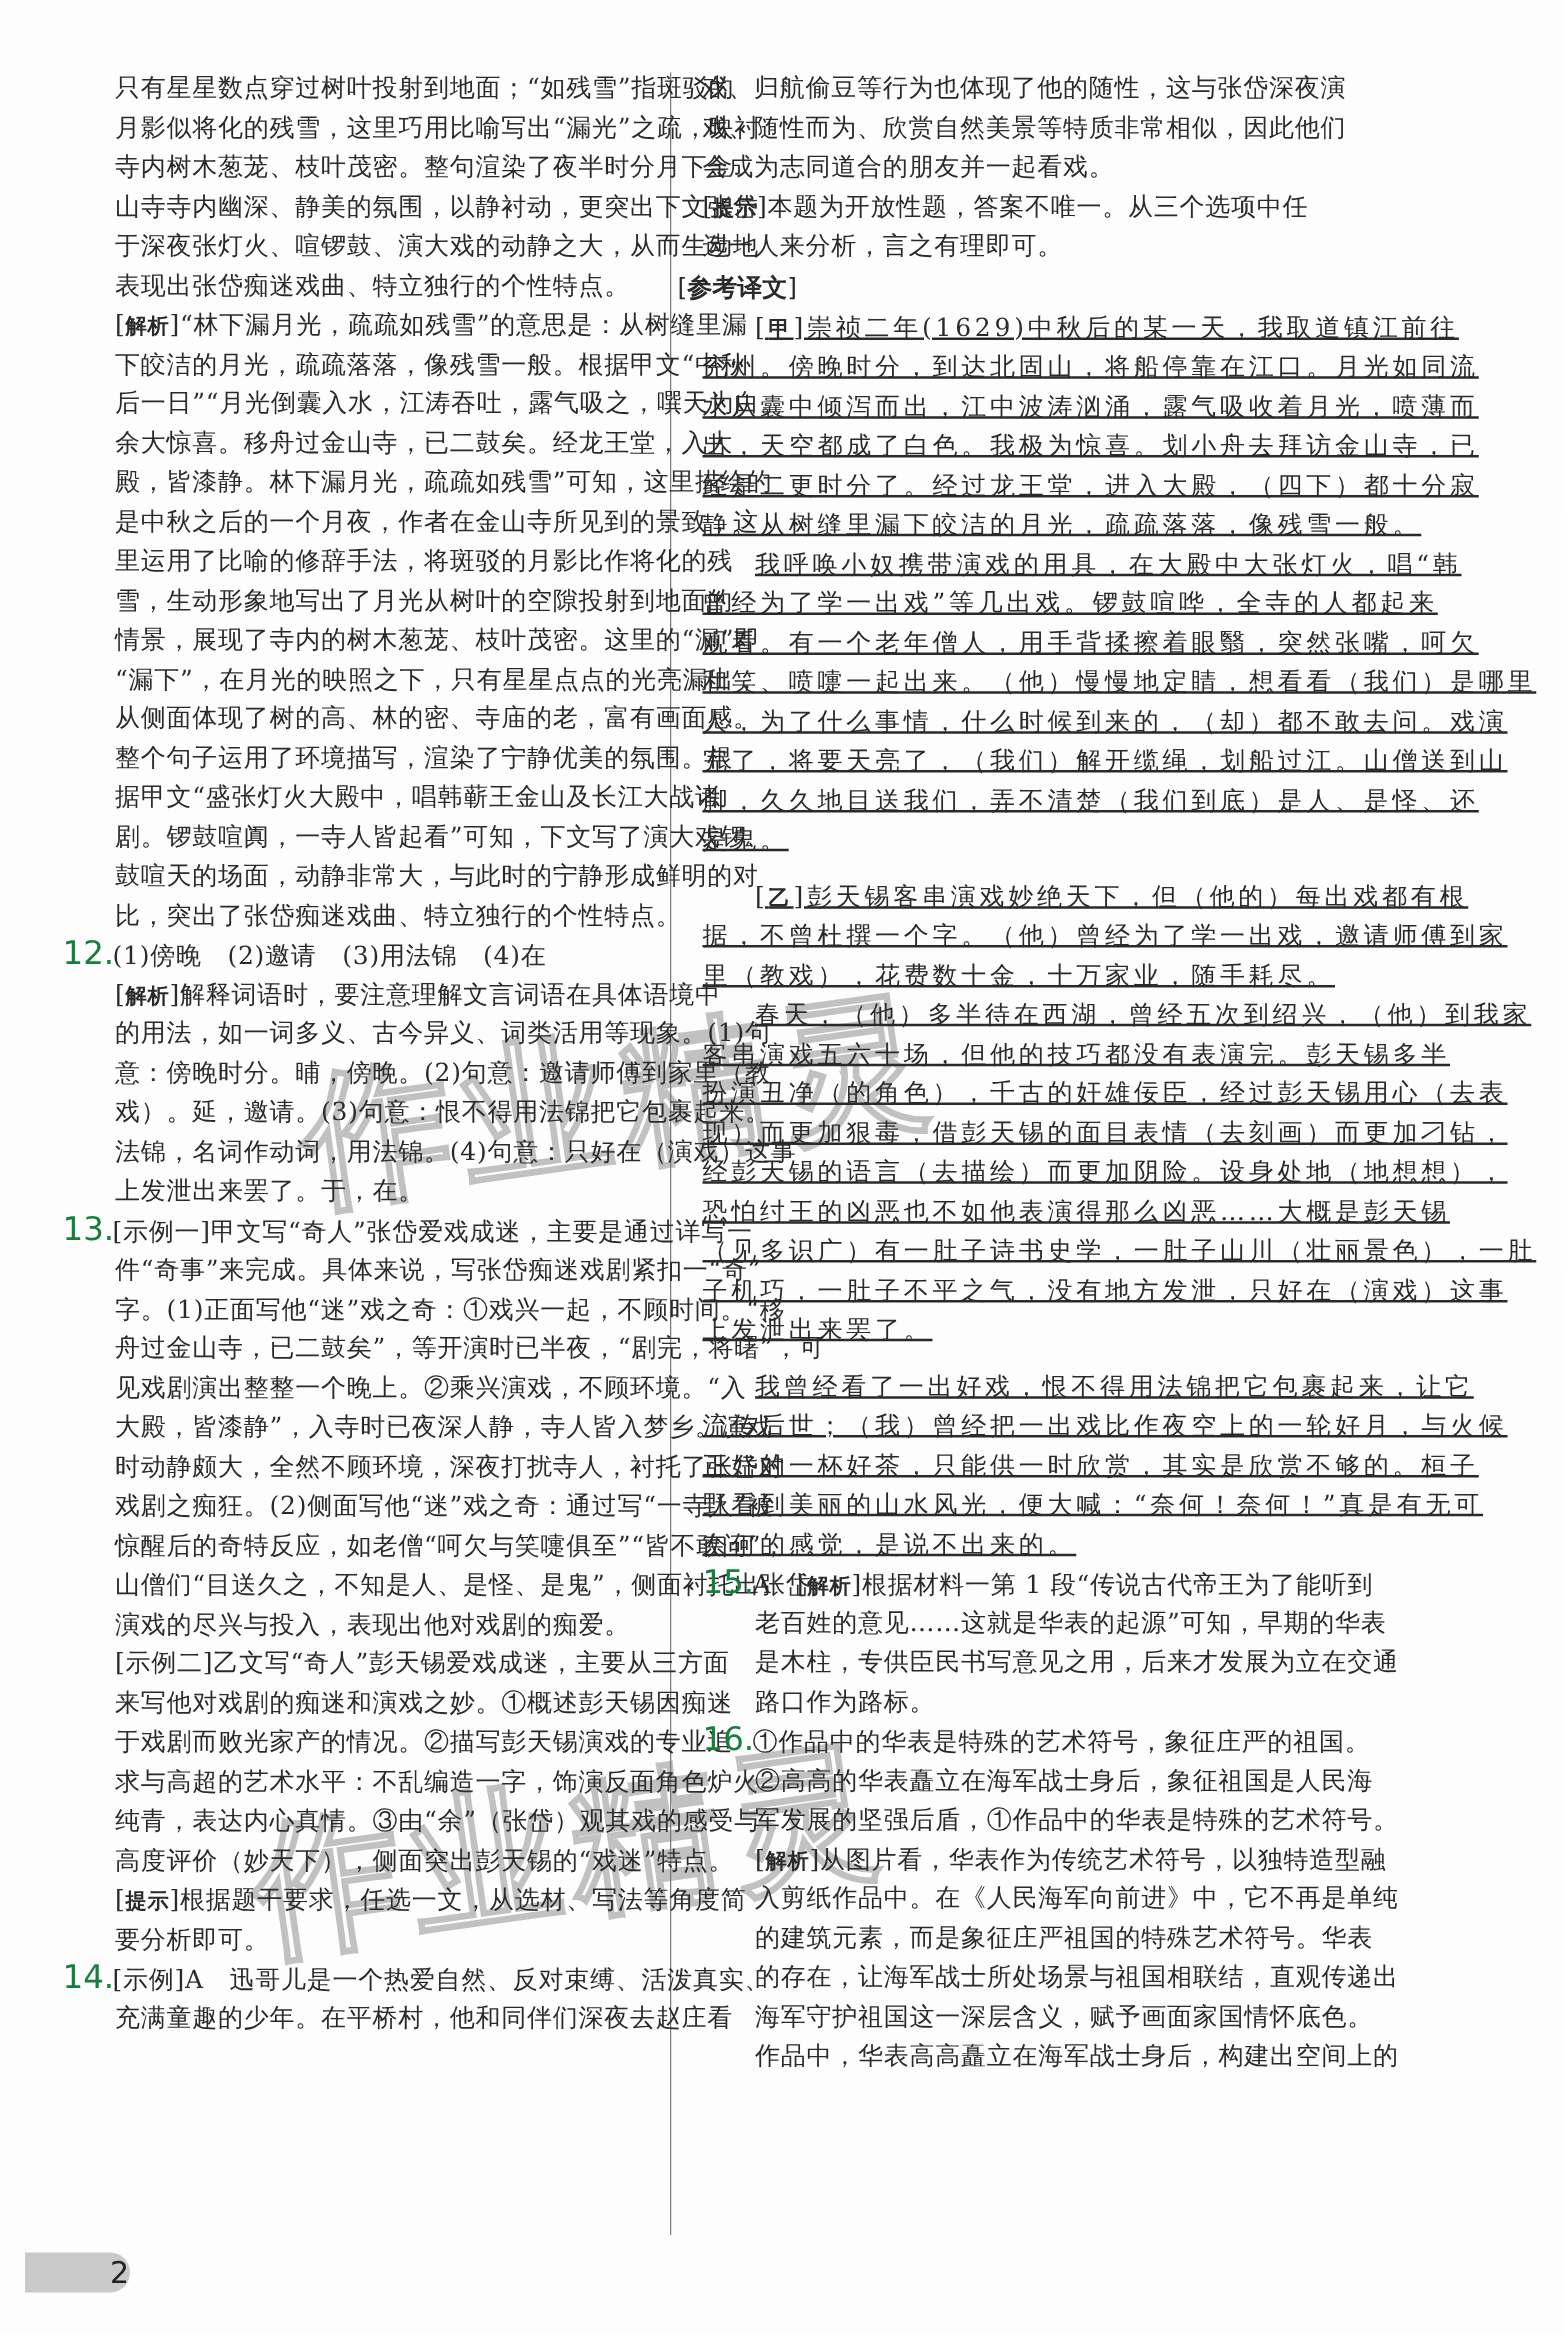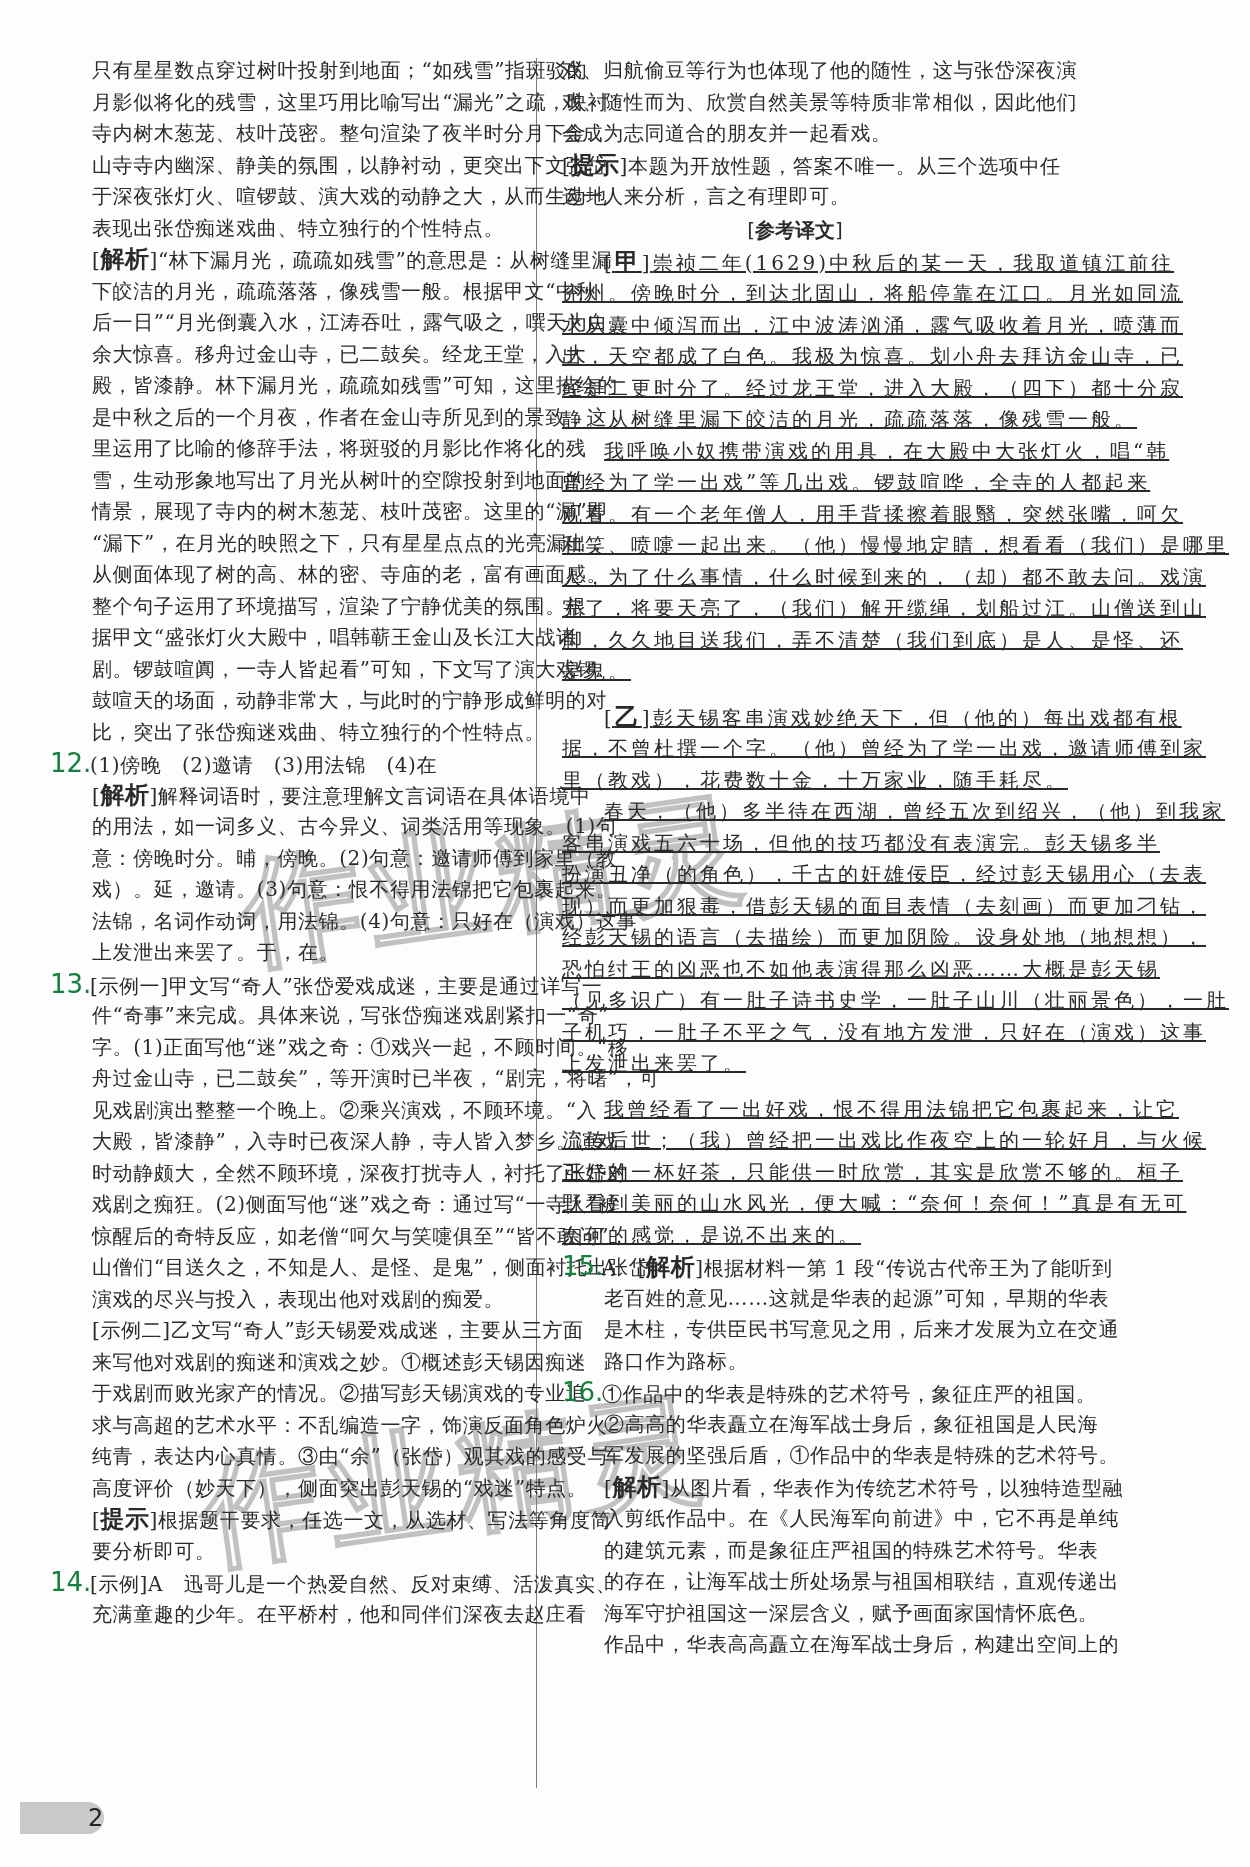--- a/index.html
+++ b/index.html
@@ -26,28 +26,27 @@
     white-space: nowrap; letter-spacing: 0.6px; overflow: visible;
   }
   .para-indent { padding-left: 42px; }
   .qnum {
     font-family: "DejaVu Sans", "Liberation Sans", sans-serif;
     font-size: 26px; font-weight: normal; color: #15803d;
     display: inline-block; width: 40px; margin-left: -42px; letter-spacing: 0;
   }
   .tag {
     font-family: "DejaVu Sans", "Liberation Sans", sans-serif;
-    font-weight: bold; font-size: 24px;
+    font-weight: bold; font-size: 17px;
   }
   .bracket { font-weight: normal; }
   .section-title {
     font-family: "DejaVu Sans", "Liberation Sans", sans-serif;
     font-weight: bold; font-size: 20px; line-height: 34px; height: 34px;
     margin-left: -20px;
-    text-align: center;
   }
   .gap { height: 14px; }
   .kai { font-family: "DejaVu Serif", "Liberation Serif", serif; letter-spacing: 3px; text-decoration: underline; }
   .page-badge {
     position: absolute; left: 20px; top: 1802px; width: 84px; height: 32px;
     background: #c9c9c9; border-radius: 0 16px 16px 0;
   }
   .page-num {
     position: absolute; left: 68px; top: 0; font-size: 24px; line-height: 32px;
     font-family: "DejaVu Sans", "Liberation Sans", sans-serif; color: #222;

